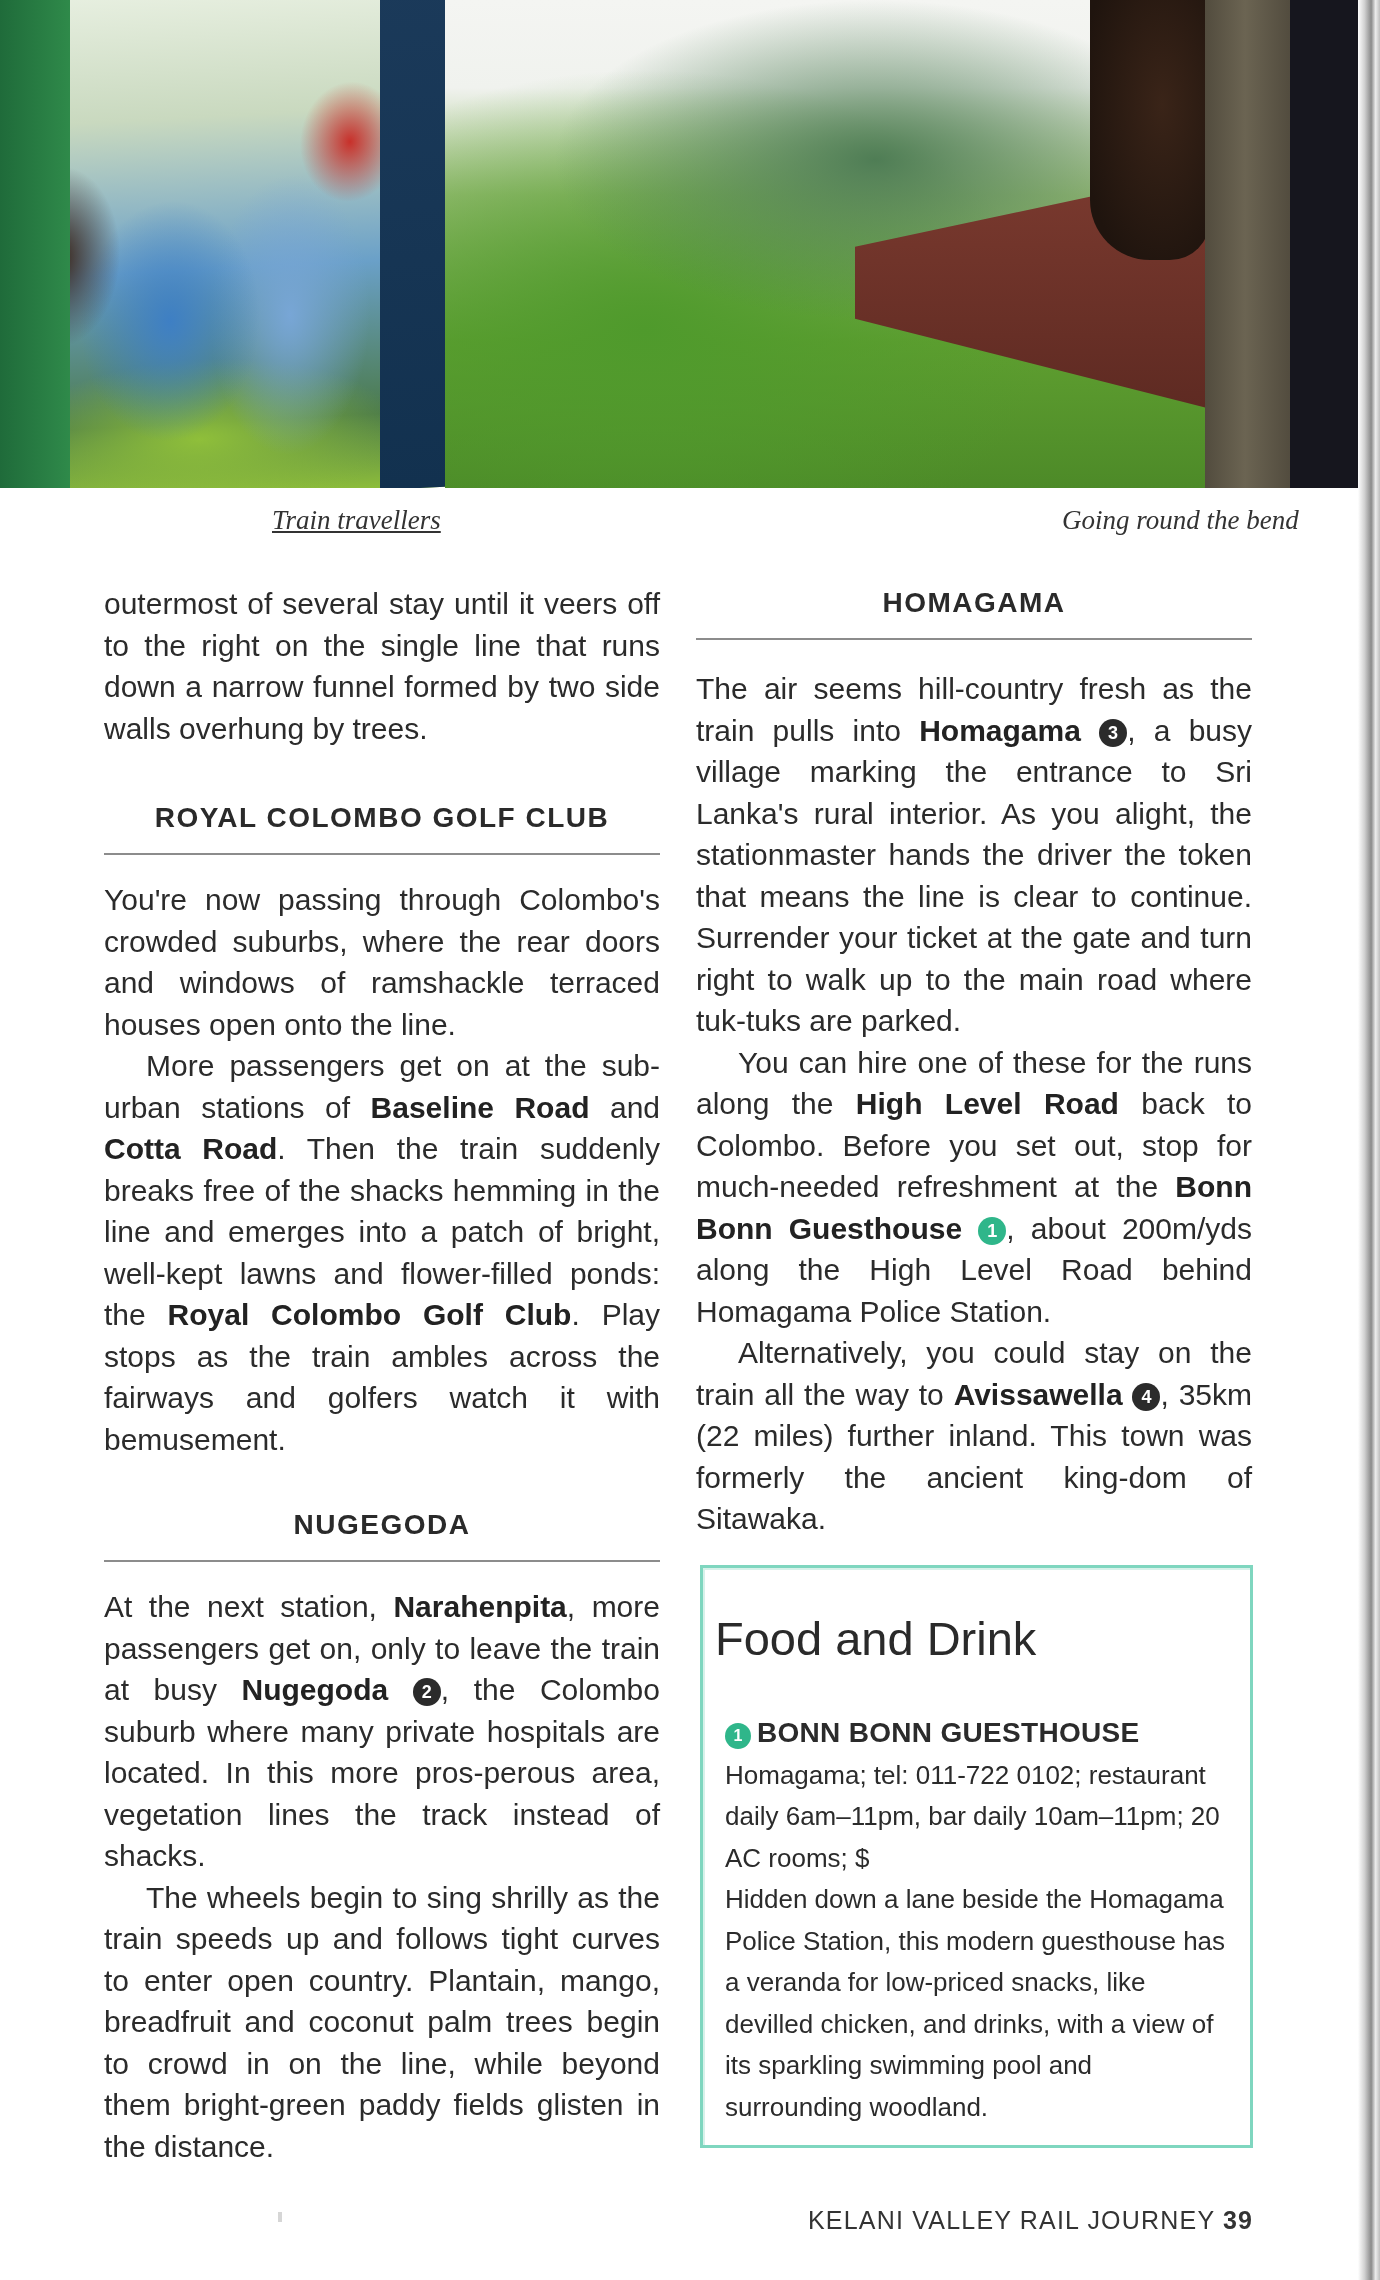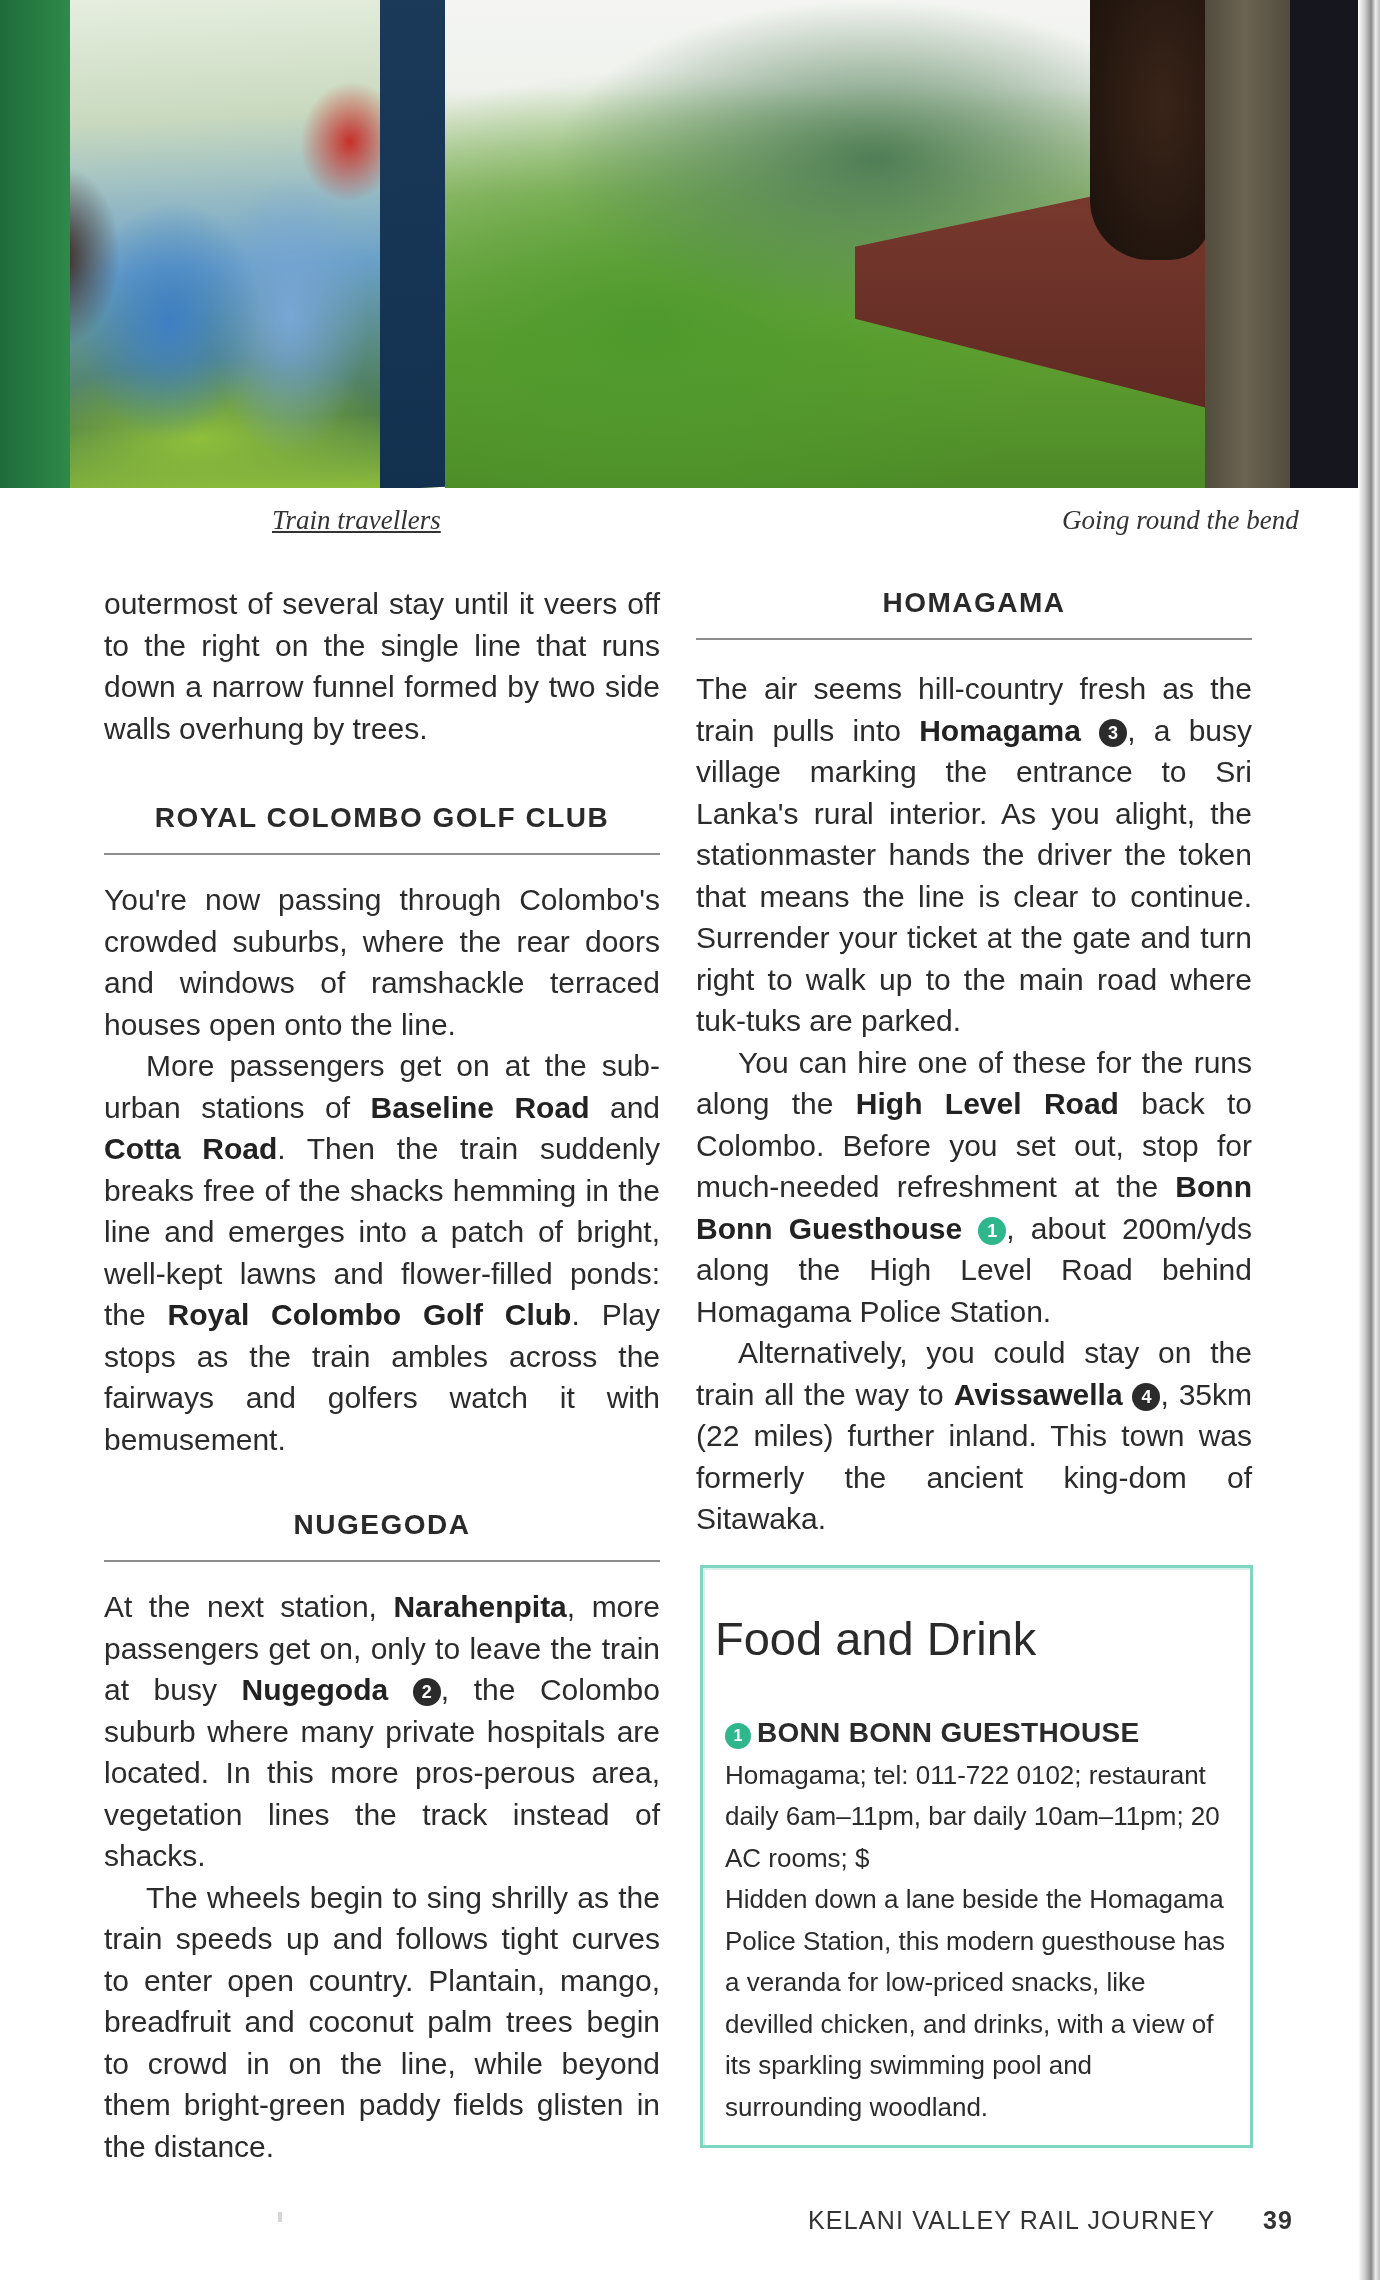--- a/index.html
+++ b/index.html
@@ -80,21 +80,21 @@
   .box {
     position: absolute; left: 700px; top: 1565px; width: 553px; height: 583px;
     border: 3px solid #7fd6bf; box-sizing: border-box;
     box-shadow: inset 2px 2px 0 #d8f1ea;
   }
   .box-title { position: absolute; left: 12px; top: 43px; font-size: 47px; color: #2a2a2a; }
   .box-entry { position: absolute; left: 22px; top: 124px; width: 510px; font-size: 26px; line-height: 41.5px; color: #2b2b2b; margin-top: 20px; }
   .box-entry .name { font-weight: bold; font-size: 28px; letter-spacing: 0.3px; }
   .box-entry .marker { width: 26px; height: 26px; line-height: 26px; font-size: 16px; vertical-align: 1px; margin-right: 6px; }
   .footer { position: absolute; left: 808px; top: 2206px; font-size: 25px; letter-spacing: 1.2px; color: #333; }
-  .footer b { font-weight: bold; margin-left: 40px; }
+  .footer b { font-weight: bold; }
   .speck { position: absolute; width: 4px; height: 10px; background: #d6d6d6; }
 </style>
 </head>
 <body>
 
 <div class="photo-strip">
   <div class="photo-left"></div>
   <div class="photo-right"></div>
   <div class="train"></div>
   <div class="head"></div>

